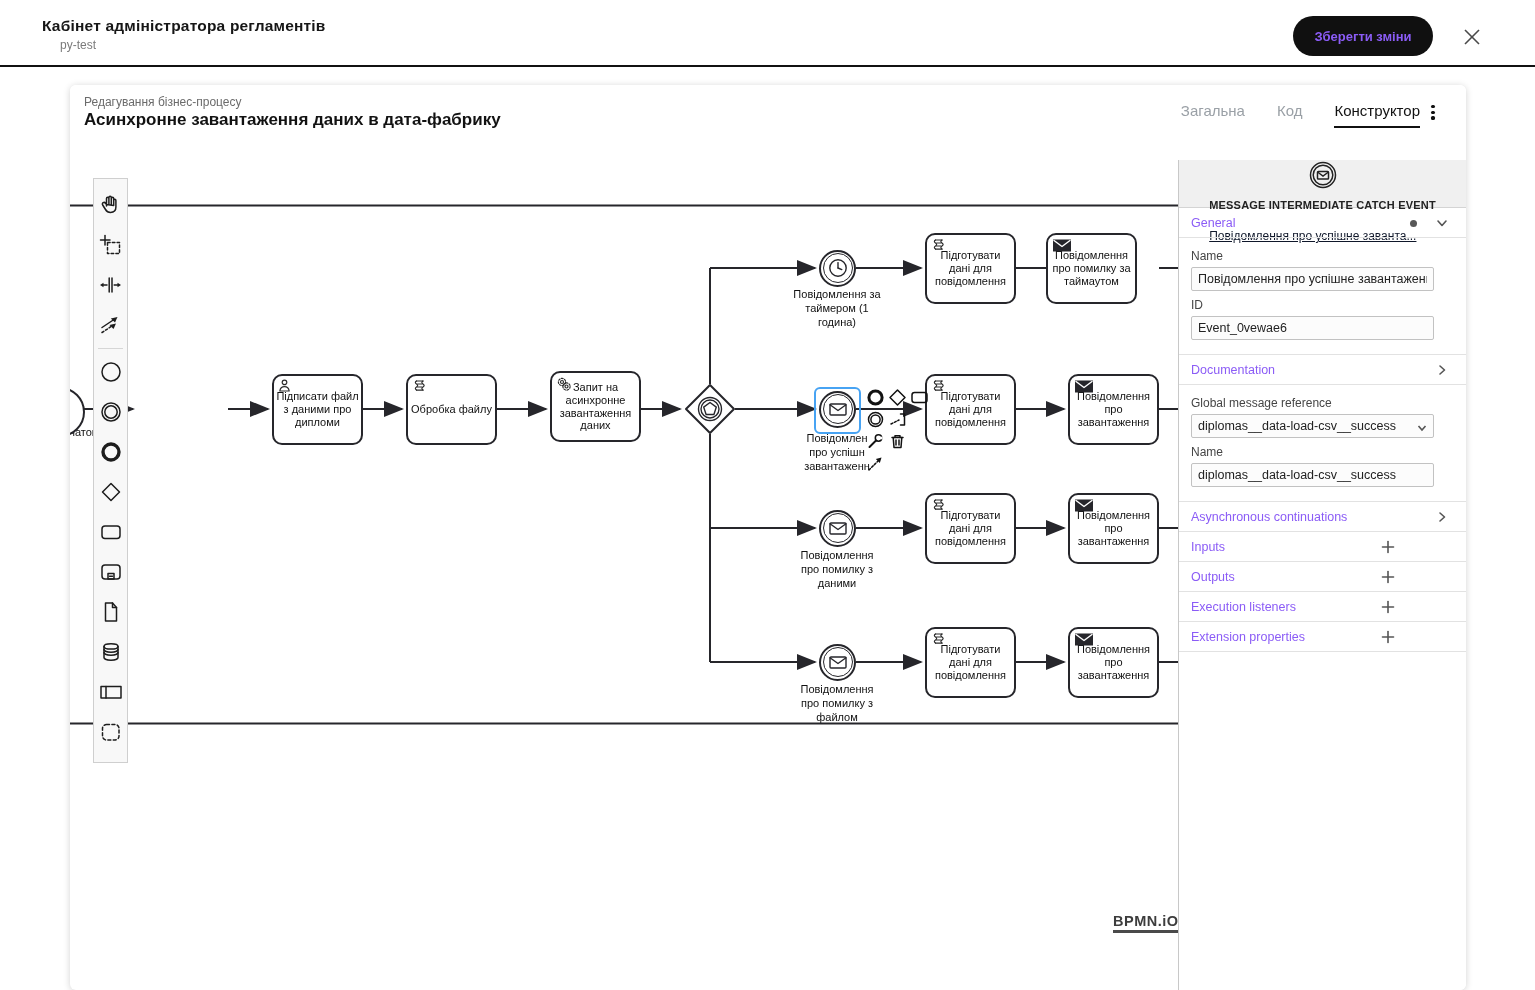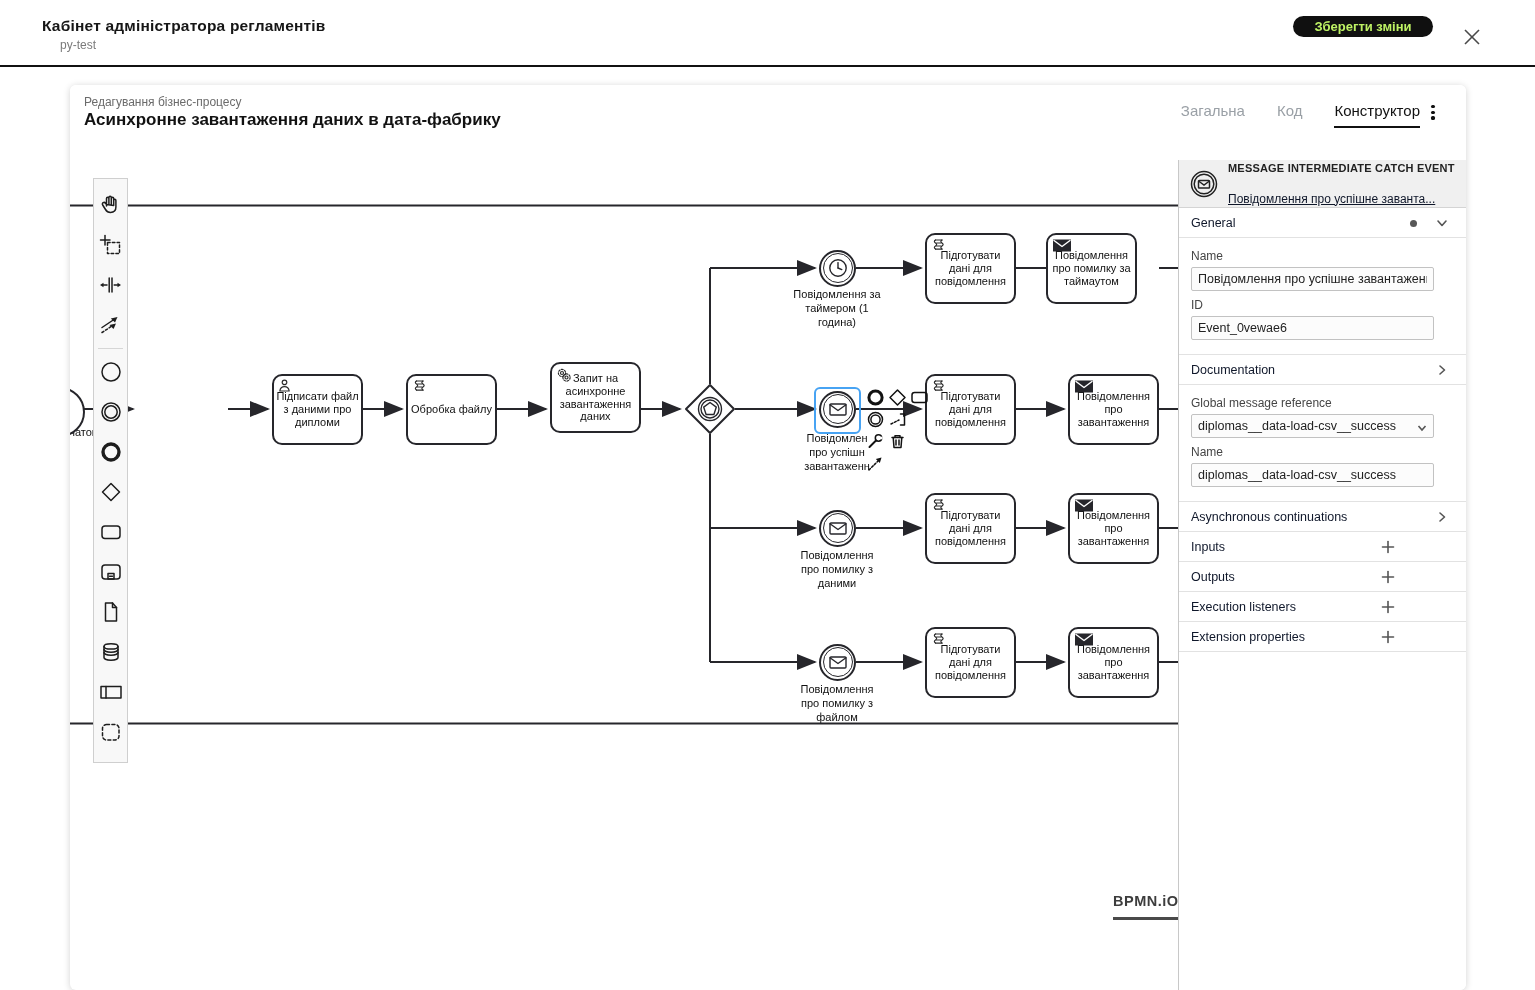--- a/index.html
+++ b/index.html
@@ -3,21 +3,21 @@
 <meta charset="utf-8">
 <style>
   * { box-sizing: border-box; margin: 0; padding: 0; }
   html,body { width:1535px; height:990px; background:#fff; font-family:"Liberation Sans", sans-serif; overflow:hidden; }
   .stage { position:relative; width:1535px; height:990px; }
 
   
   .app-header { position:absolute; left:0; top:0; width:1535px; height:67px; background:#fff; border-bottom:2px solid #111; }
   .app-title { position:absolute; left:42px; top:17px; font-size:15.5px; font-weight:bold; color:#161616; letter-spacing:.2px; }
   .app-sub { position:absolute; left:60px; top:38px; font-size:12px; color:#7a7a7a;text-align:center; }
-  .save-btn { position:absolute; left:1293px; top:16px; width:140px; height:21px; background:#101010; color:#bef264; border:none; border-radius:20px; font-size:13px; font-weight:bold; font-family:"Liberation Sans",sans-serif; cursor:pointer; }
+  .save-btn { position:absolute; left:1293px; top:16px; width:140px; height:40px; background:#101010; color:#8b5cf6; border:none; border-radius:20px; font-size:13px; font-weight:bold; font-family:"Liberation Sans",sans-serif; cursor:pointer; }
   .close-x { position:absolute; left:1461px; top:26px; width:22px; height:22px; cursor:pointer; }
   .close-x svg { stroke:#4a4a4a; stroke-width:1.6; }
 
   
   .card { position:absolute; left:70px; top:85px; width:1396px; height:905px; background:#fff; border-radius:6px; box-shadow:0 1px 7px rgba(0,0,0,.18); overflow:hidden; }
   .card-header { position:absolute; left:0; top:0; width:100%; height:55px; background:#fff; z-index:30; }
   .crumb { position:absolute; left:14px; top:10px; font-size:12px; color:#6b6b6b; }
   .card-title { position:absolute; left:14px; top:25px; font-size:17px; font-weight:bold; color:#121212; }
   .tabs { position:absolute; right:46px; top:17px; display:flex; gap:32px; align-items:center; }
   .tab { font-size:15px; color:#9aa0a6; cursor:pointer; padding-bottom:7px; border-bottom:2px solid transparent; }
@@ -44,29 +44,29 @@
   .gateway { position:absolute; left:614px; top:298px; z-index:10; cursor:pointer; }
   .gateway svg { stroke:#26262b; fill:none; stroke-width:1.6; stroke-linejoin:round; }
   .selection { position:absolute; left:744px; top:302px; width:47px; height:47px; border:2px solid #47a3f3; border-radius:6px; z-index:12; }
 
   
   .ctx-pad { position:absolute; left:794px; top:301px; z-index:25; display:grid; grid-template-columns:22px 22px 22px; grid-auto-rows:22px; }
   .ctx-pad .cp { display:flex; align-items:center; justify-content:center; cursor:pointer; }
   .ctx-pad svg { stroke:#121212; fill:none; stroke-width:1.5; stroke-linecap:round; stroke-linejoin:round; }
 
   
-  .watermark { position:absolute; left:1043px; top:808px; z-index:8; font-size:14.5px; font-weight:bold; color:#3d3d3d; letter-spacing:.5px; border-bottom:3.5px solid #4a4a4a; padding-bottom:8px; text-decoration:none; cursor:pointer; }
+  .watermark { position:absolute; left:1043px; top:828px; z-index:8; font-size:14.5px; font-weight:bold; color:#3d3d3d; letter-spacing:.5px; border-bottom:3.5px solid #4a4a4a; padding-bottom:1px; text-decoration:none; cursor:pointer; }
 
   
   .props { position:absolute; left:1108px; top:75px; width:288px; height:830px; background:#fff; border-left:1px solid #c8c8c8; z-index:28; font-size:12.5px; color:#3c3c3c; }
-  .props-head { height:48px; background:#f0f0f0; border-bottom:1px solid #d4d4d4; display:flex; align-items:center; padding:0 10px; gap:9px; }
+  .props-head { height:48px; background:#f0f0f0; border-bottom:1px solid #d4d4d4; display:flex; align-items:center; padding:0 10px; gap:9px;flex-direction:column; }
   .props-head svg { stroke:#222; fill:none; stroke-width:1.5; flex:none; }
   .ph-type { font-size:11px; font-weight:bold; color:#222; letter-spacing:.2px; }
   .ph-name { font-size:12px; color:#0f172a; margin-top:18px;text-decoration:underline; }
-  .prow { position:relative; height:30px; display:flex; align-items:center; padding:0 12px; border-bottom:1px solid #e2e2e2; cursor:pointer; color:#0f172a; }
+  .prow { position:relative; height:30px; display:flex; align-items:center; padding:0 12px; border-bottom:1px solid #e2e2e2; cursor:pointer; color:#8b5cf6; }
   .dot { position:absolute; left:231px; top:12px; width:7px; height:7px; border-radius:50%; background:#575757; }
   .chev { position:absolute; left:256px; top:8px; }
   .chev svg, .plus svg { stroke:#555; fill:none; stroke-width:1.6; stroke-linecap:round; stroke-linejoin:round; }
   .plus { position:absolute; left:202px; top:8px; }
   .pfields { padding:4px 0 12px 0; border-bottom:1px solid #e2e2e2; }
   .flabel { margin:7px 12px 4px 12px; font-size:12px; color:#454545; }
   .finput { display:block; margin:0 0 2px 12px; width:243px; height:24px; border:1px solid #c2c2c2; border-radius:2px; background:#fcfcfc; font-size:12.5px; color:#222; padding:0 6px; font-family:"Liberation Sans",sans-serif; }
   .fselect { position:relative; margin:0 0 2px 12px; width:243px; height:24px; border:1px solid #c2c2c2; border-radius:2px; background:#fcfcfc; font-size:12.5px; color:#222; padding:4px 22px 0 6px; cursor:pointer; white-space:nowrap; overflow:hidden; }
   .fselect svg { position:absolute; right:5px; top:7px; stroke:#555; fill:none; stroke-width:1.6; }
 </style>
@@ -251,21 +251,21 @@
       <span class="ticon"><svg width="15" height="14">
             <path d="M4.5 2C3 2.8 3 3.9 4.5 4.9S6 7 4.5 8 3 10.1 4.5 11.1"></path>
             <path d="M11 2C9.5 2.8 9.5 3.9 11 4.9S12.5 7 11 8s-1.5 2.1 0 3.1"></path>
             <line x1="4.5" y1="2" x2="11" y2="2"></line>
             <line x1="4.5" y1="11.1" x2="11" y2="11.1"></line>
             <line x1="5.6" y1="5" x2="10" y2="5"></line>
             <line x1="5.6" y1="8" x2="10" y2="8"></line>
           </svg></span>
       <span>Обробка файлу</span>
     </div>
-    <div class="task" style="left:480px; top:277px;">
+    <div class="task" style="left:480px; top:286px;">
       <span class="ticon"><svg width="16" height="16">
             <circle cx="6" cy="6" r="3.6" stroke-dasharray="1.7 1.5"></circle>
             <circle cx="6" cy="6" r="1.5"></circle>
             <circle cx="10.5" cy="10.5" r="3.6" stroke-dasharray="1.7 1.5"></circle>
             <circle cx="10.5" cy="10.5" r="1.5"></circle>
           </svg></span>
       <span>Запит на асинхронне завантаження даних</span>
     </div>
 
     <div class="gateway">

